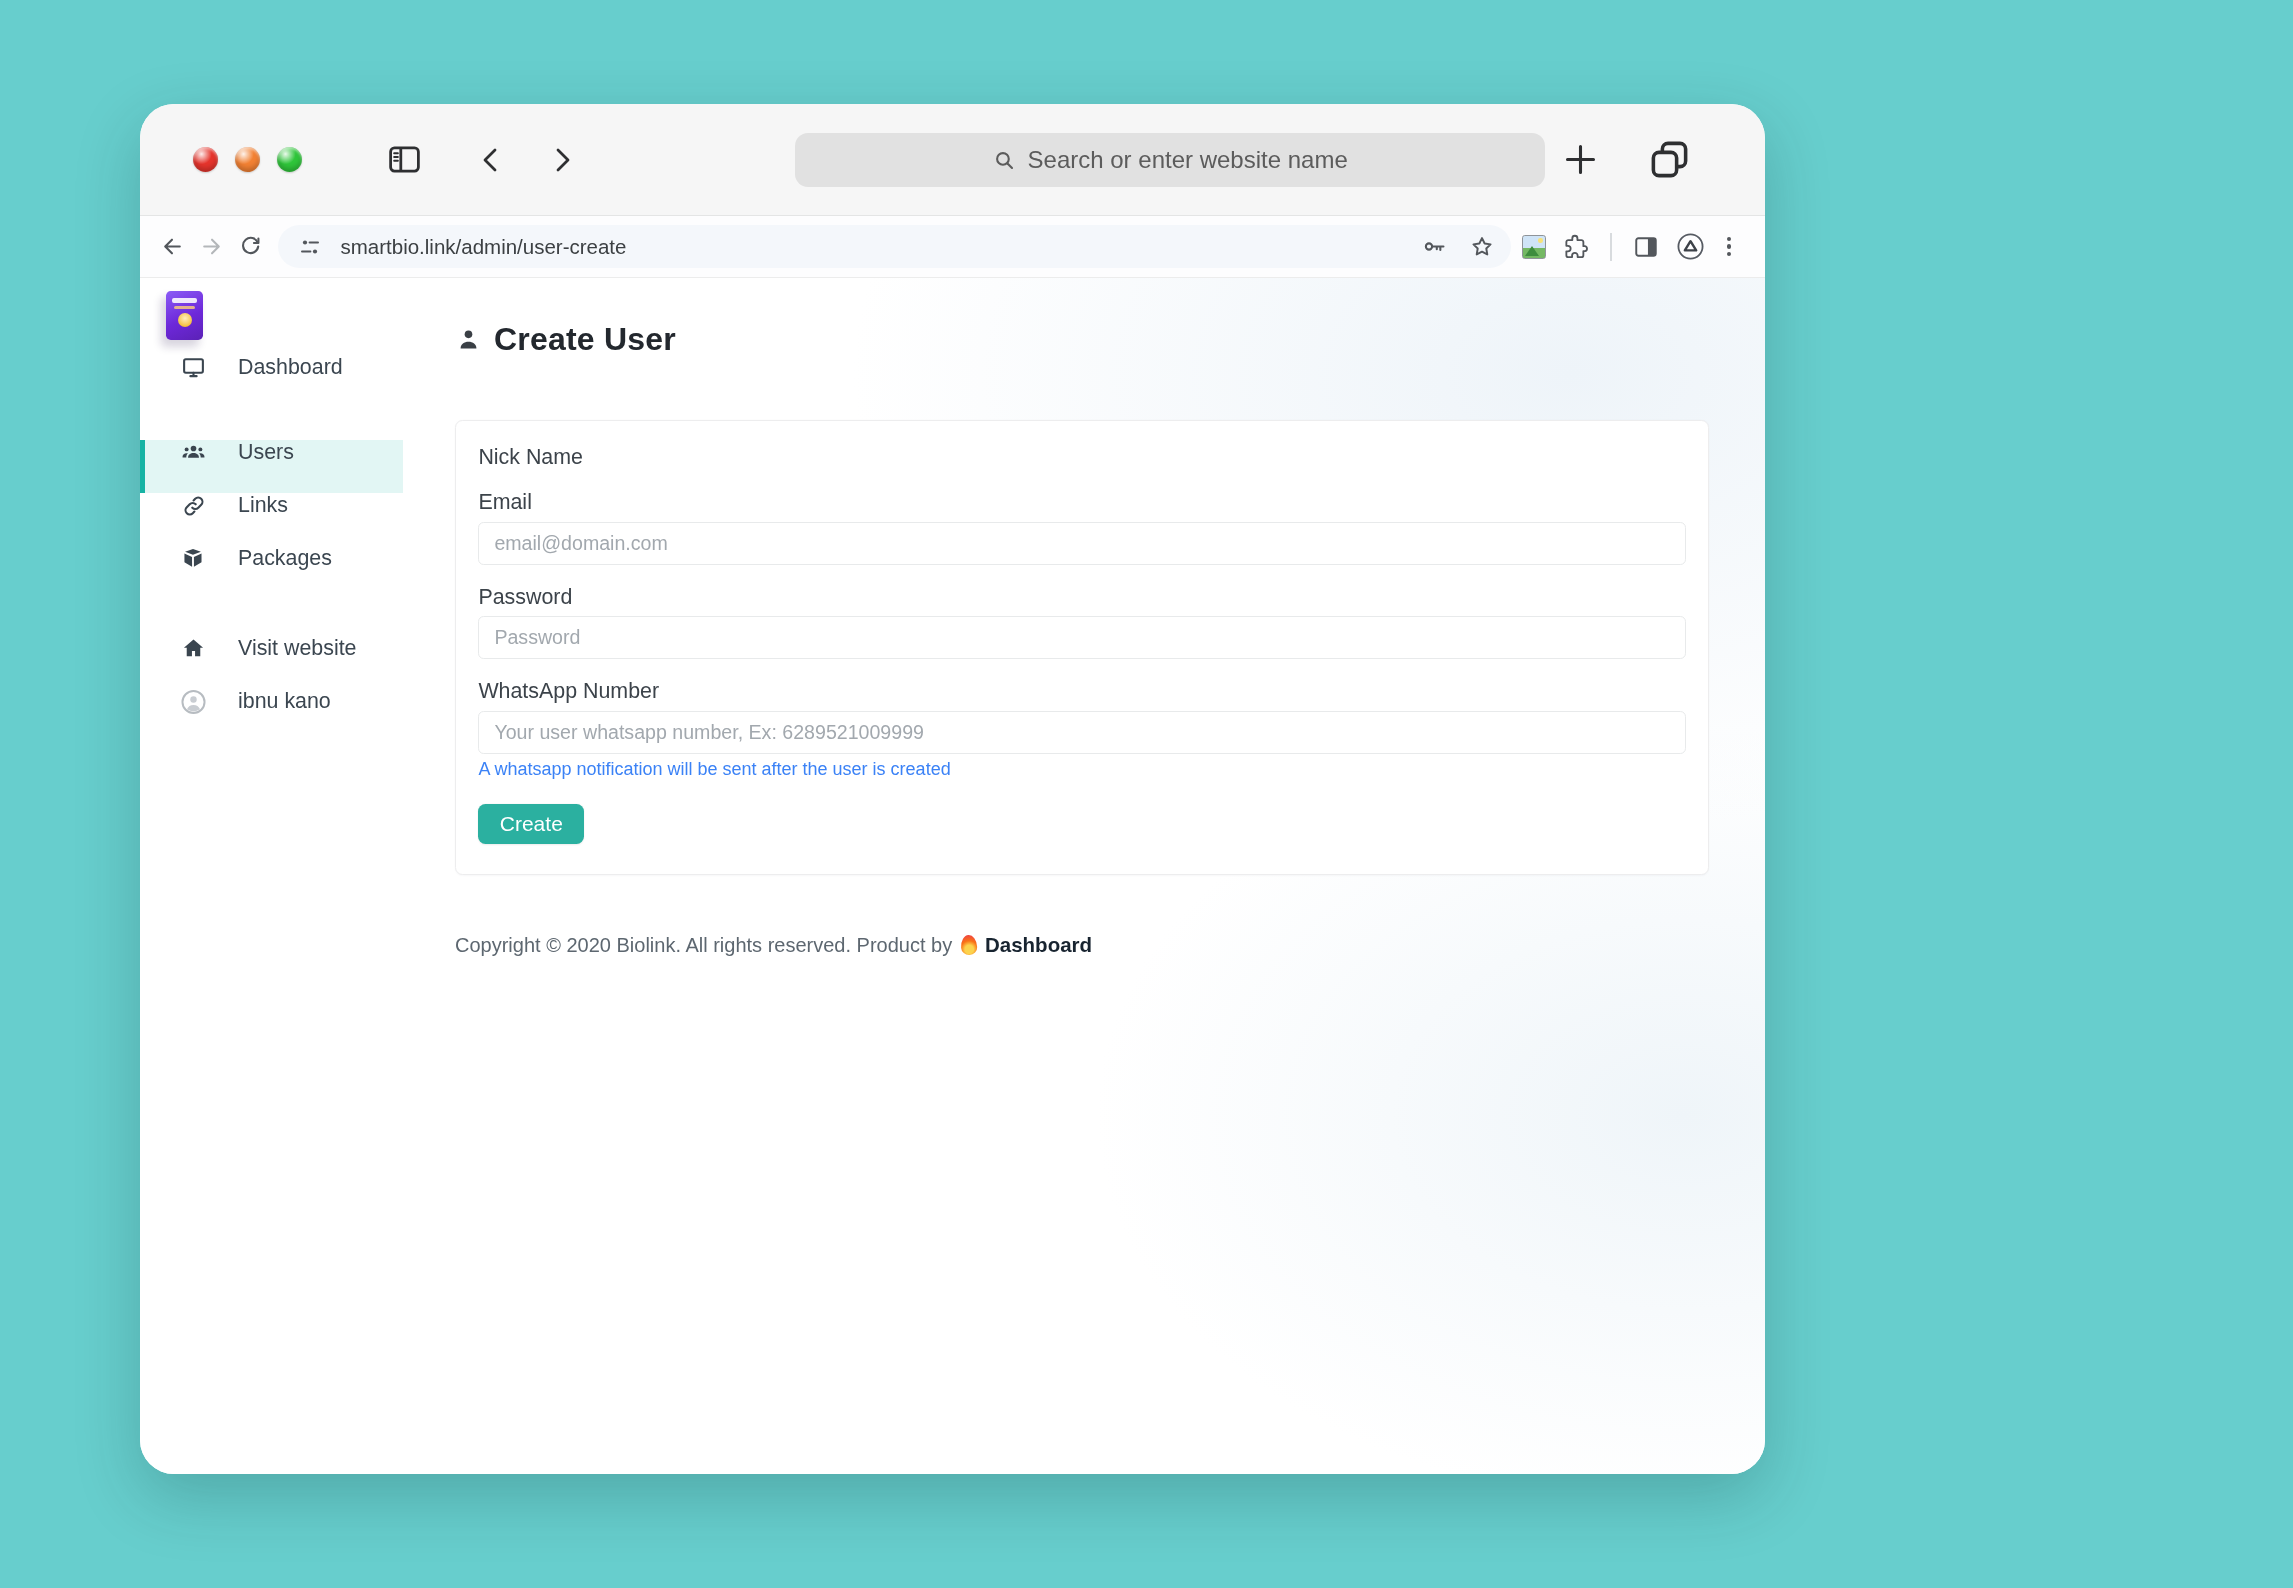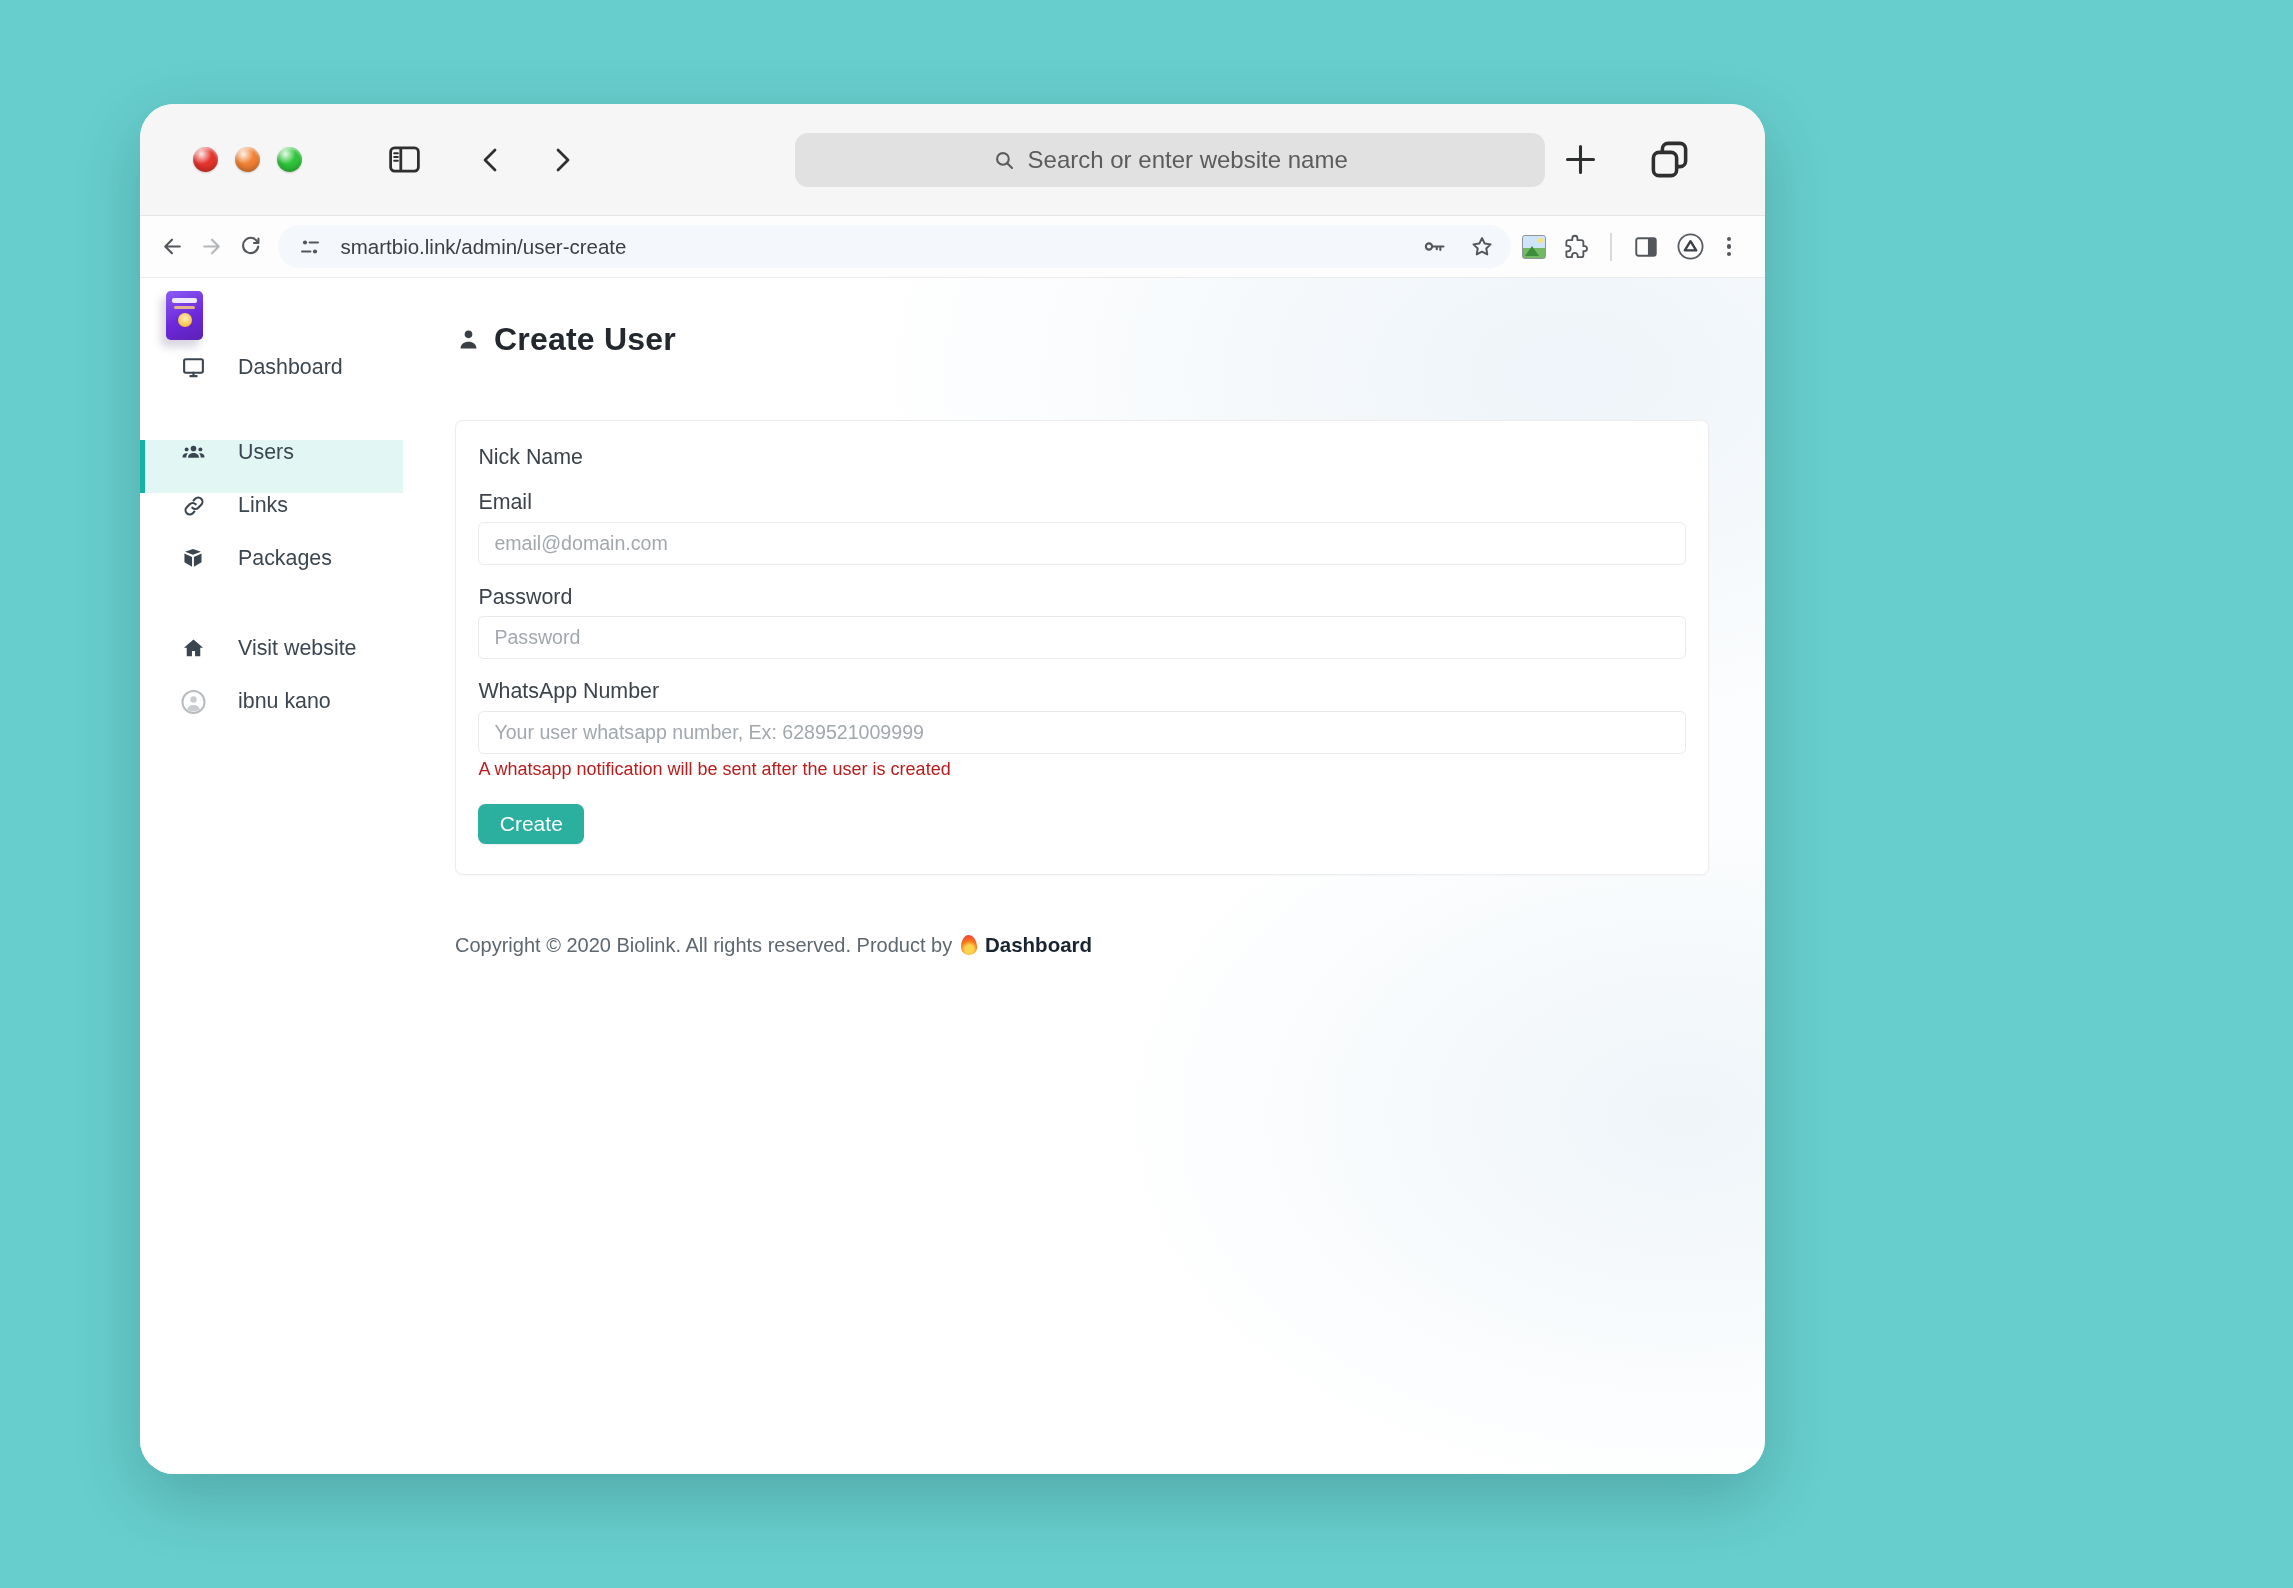--- a/index.html
+++ b/index.html
@@ -86,21 +86,21 @@
   .h1row .pic{ width:27px; height:27px; color:#3a3f45; }
   .h1row h1{ font-size:32px; font-weight:700; letter-spacing:0.2px; }
   .card{ margin-top:62px; background:#fff; border:0.9px solid #ededee; border-radius:7.5px;
          padding:24px 22.4px 30px; box-shadow:0 0.9px 1.9px rgba(20,40,60,.03); }
   .field{ margin-bottom:20px; }
   .field label{ display:block; font-size:21.4px; color:#3c434a; margin-bottom:6.5px; }
   .field input{ width:100%; height:43px; border:1.4px solid #e8eaeb; border-radius:5.6px; background:#fff;
                 padding:0 15px; font-size:19.6px; color:#3c434a; outline:none;
                 font-family:"Liberation Sans","DejaVu Sans",sans-serif; }
   .field input::placeholder{ color:#a2a8ae; opacity:1; }
-  .help{ font-size:18px; color:#b91c1c; margin-top:-3.7px; }
+  .help{ font-size:18px; color:#3b82f6; margin-top:-3.7px; }
   .btn-create{ margin-top:24px; height:40px; padding:0 21.4px; border:none; border-radius:7.5px;
                background:#2bb0a0; color:#fff; font-size:21px; cursor:pointer;
                font-family:"Liberation Sans","DejaVu Sans",sans-serif; box-shadow:0 0.9px 1.9px rgba(0,0,0,.08); }
   .footer{ margin-top:58px; display:flex; align-items:center; gap:7.5px; font-size:20px; color:#5d6770; }
   .brand{ font-weight:700; color:#182430; font-size:20.5px; }
   .flame{ width:16px; height:19.6px; display:inline-block; position:relative; margin:0 0.9px; }
   .flame::before{ content:""; position:absolute; inset:0;
       background:radial-gradient(circle at 50% 72%, #fcd34d 0 26%, #f97316 52%, #ef4444 88%);
       border-radius:50% 50% 50% 50% / 62% 62% 38% 38%; transform:rotate(-3deg); }
   svg{ display:block; }

